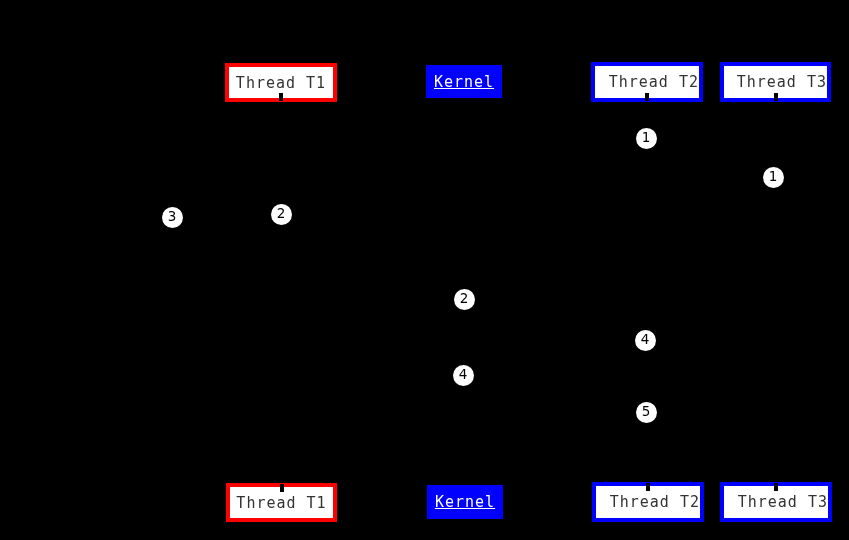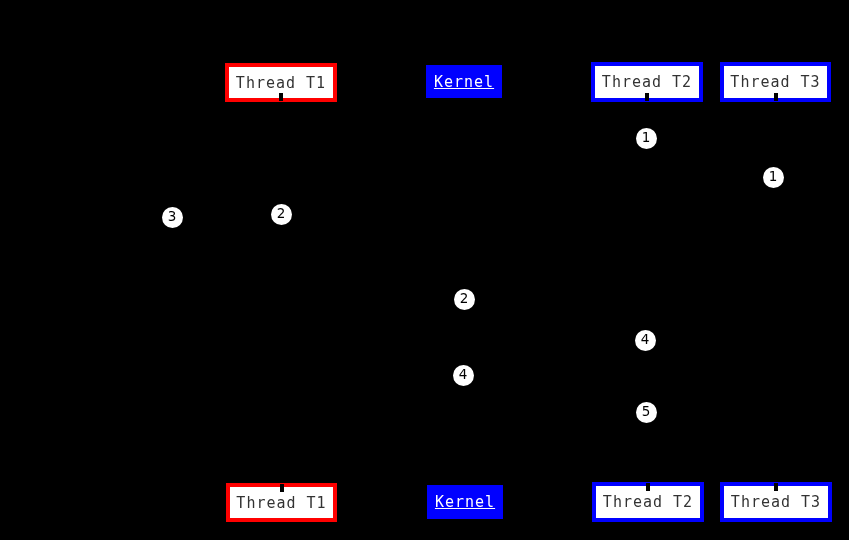--- a/index.html
+++ b/index.html
@@ -10,21 +10,21 @@
     font-family: "DejaVu Sans Mono", "Liberation Mono", monospace;
   }
   .stage { position: absolute; left: 4px; top: 0; width: 849px; height: 540px; }
   .box {
     position: absolute; box-sizing: border-box;
     display: flex; align-items: center; justify-content: center;
     background: #ffffff; color: #333333;
     font-size: 15px; letter-spacing: 1px; white-space: nowrap;
   }
   .box.red    { border: 4px solid #ff0000; }
-  .box.blue   { border: 4px solid #0000ff; }
+  .box.blue   { border: 4px solid #0000ff; justify-content: flex-end; }
   .box.kernel { border: none; letter-spacing: 1px; text-decoration: underline; }
   .tick {
     position: absolute; width: 4px; height: 8px;
     left: 50%; margin-left: -2px; background: #000;
   }
   .tick.bottom { bottom: -3px; }
   .tick.top    { top: -3px; }
   .marker {
     position: absolute; width: 21px; height: 21px;
     margin: -10.5px 0 0 -10.5px;

